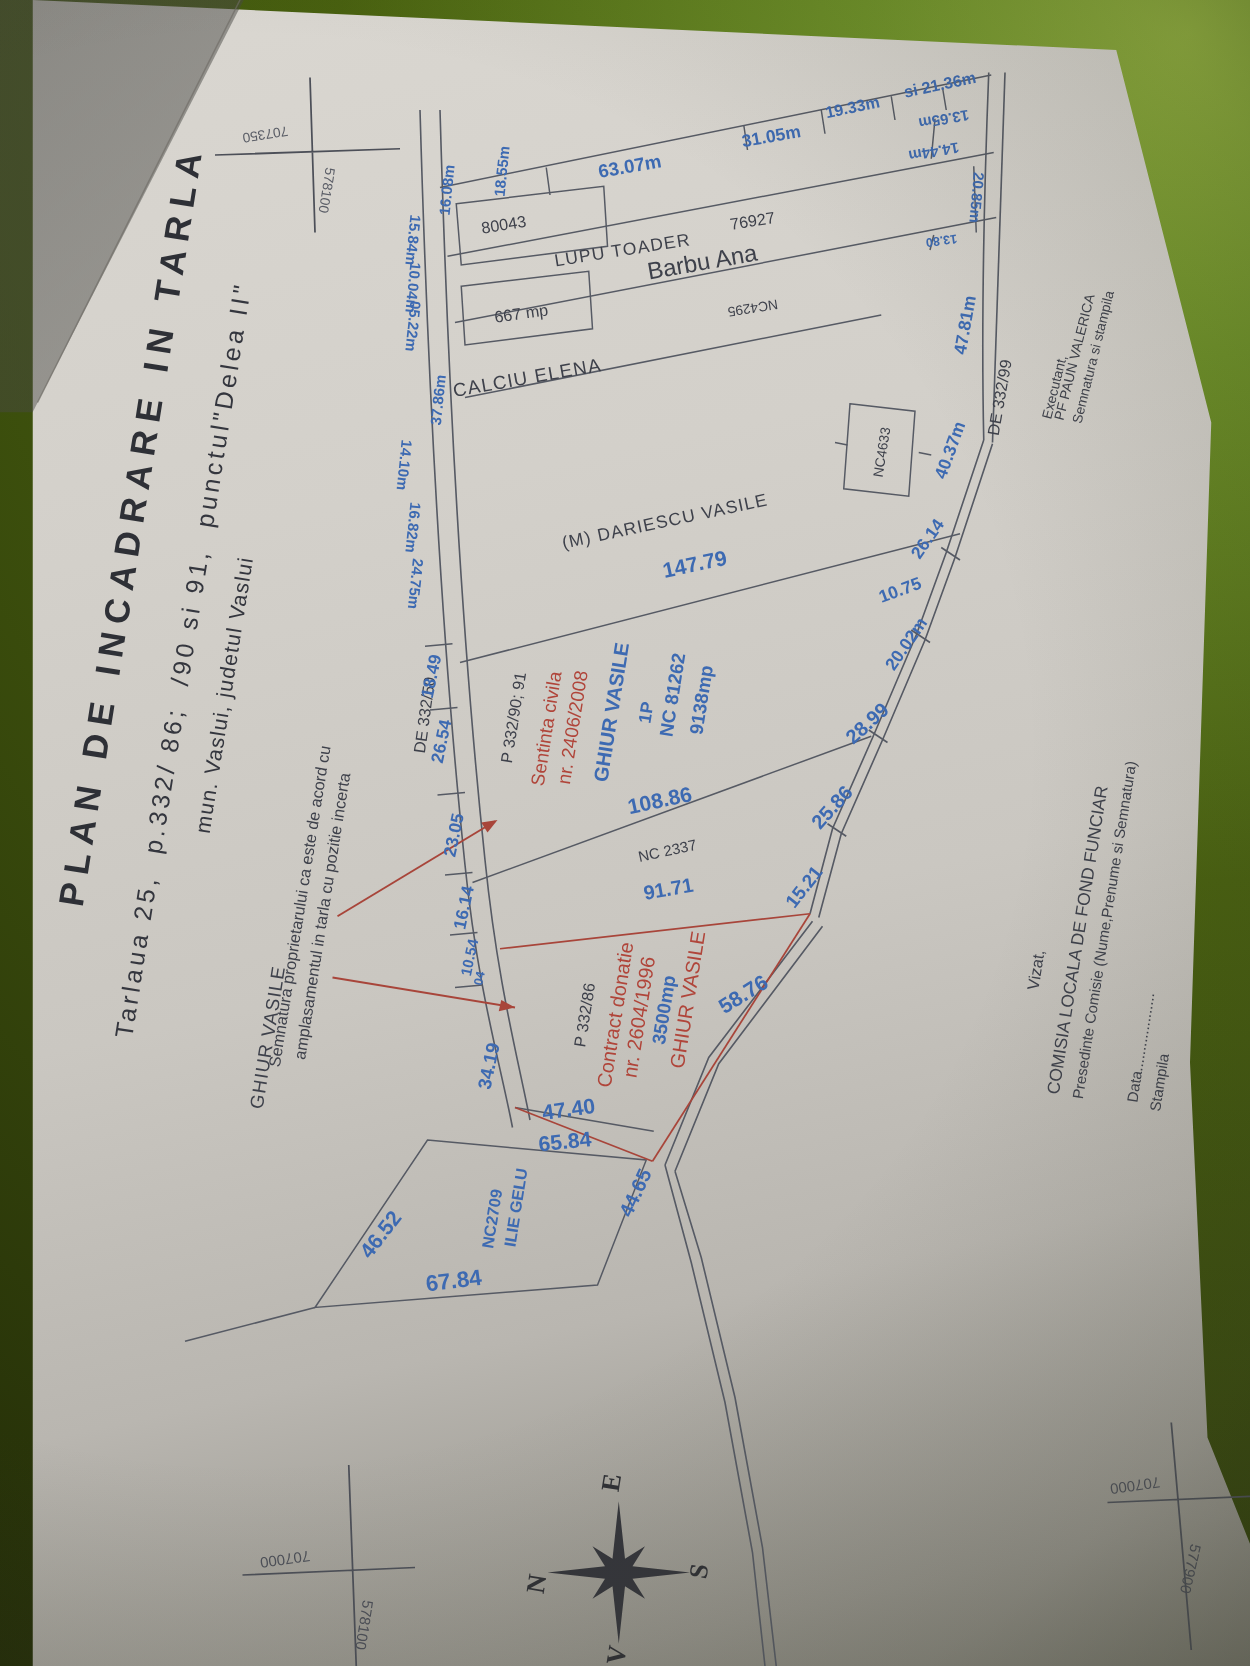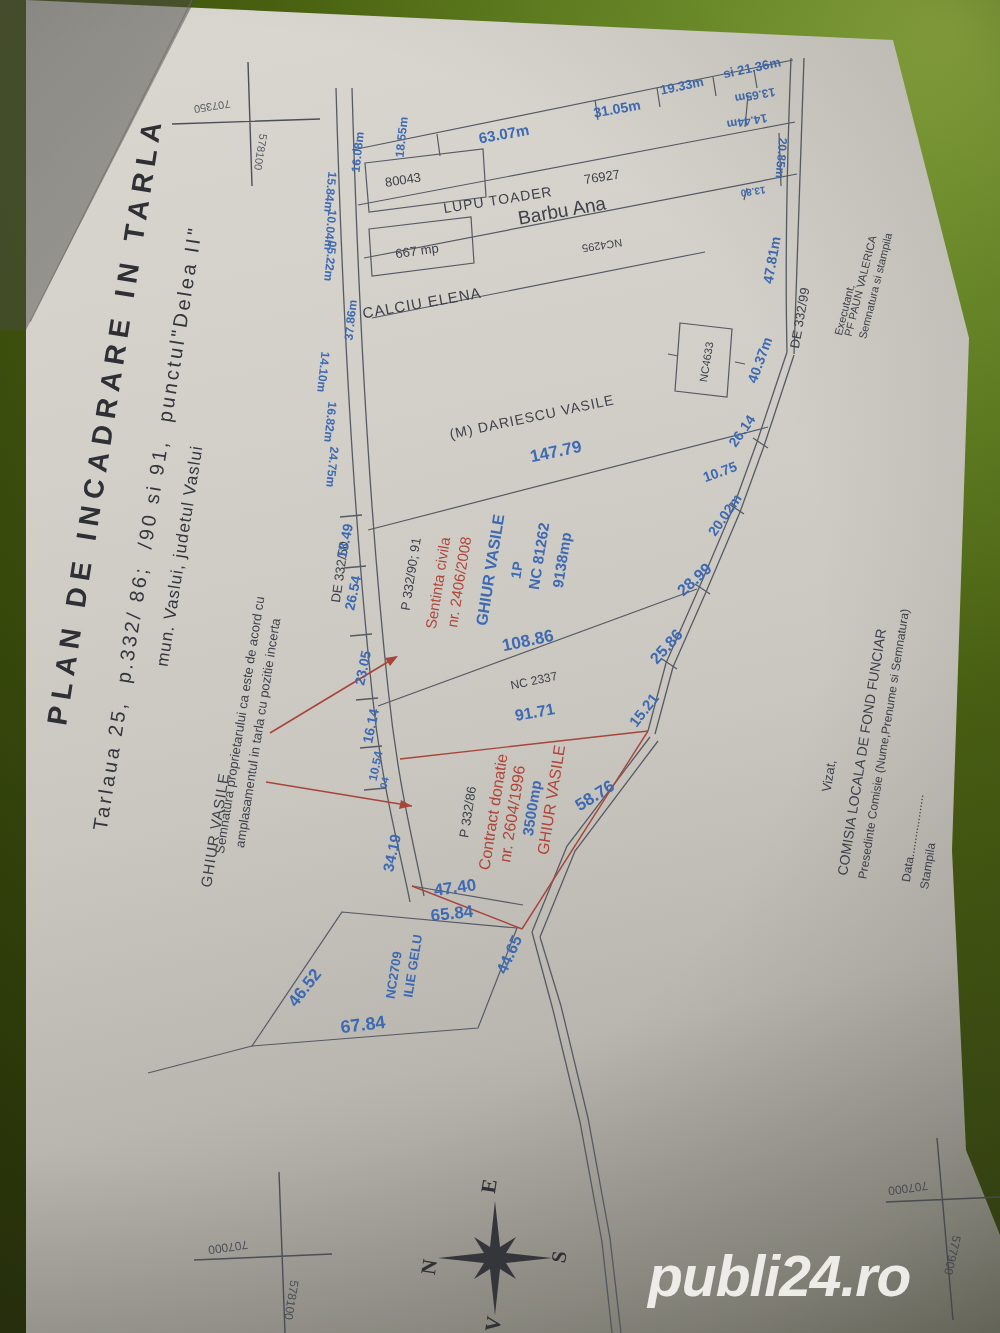--- a/index.html
+++ b/index.html
@@ -205,14 +205,13 @@
     <div class="lbl" style="left:876px;top:286px;--r:-76deg;font-size:11px">Semnatura si stampila</div>
 
     <div class="lbl serif b" style="left:489px;top:1186px;--r:-81deg;font-size:21px;color:#2f3035">E</div>
     <div class="lbl serif b" style="left:429px;top:1267px;--r:-81deg;font-size:21px;color:#2f3035">N</div>
     <div class="lbl serif b" style="left:559px;top:1257px;--r:-81deg;font-size:21px;color:#2f3035">S</div>
     <div class="lbl serif b" style="left:493px;top:1324px;--r:-81deg;font-size:21px;color:#2f3035">V</div>
   </div>
 
   <div id="paper-vignette"></div>
 
-  <div id="watermark">publi24.ro</div>
 </div>
 
 </body></html>

